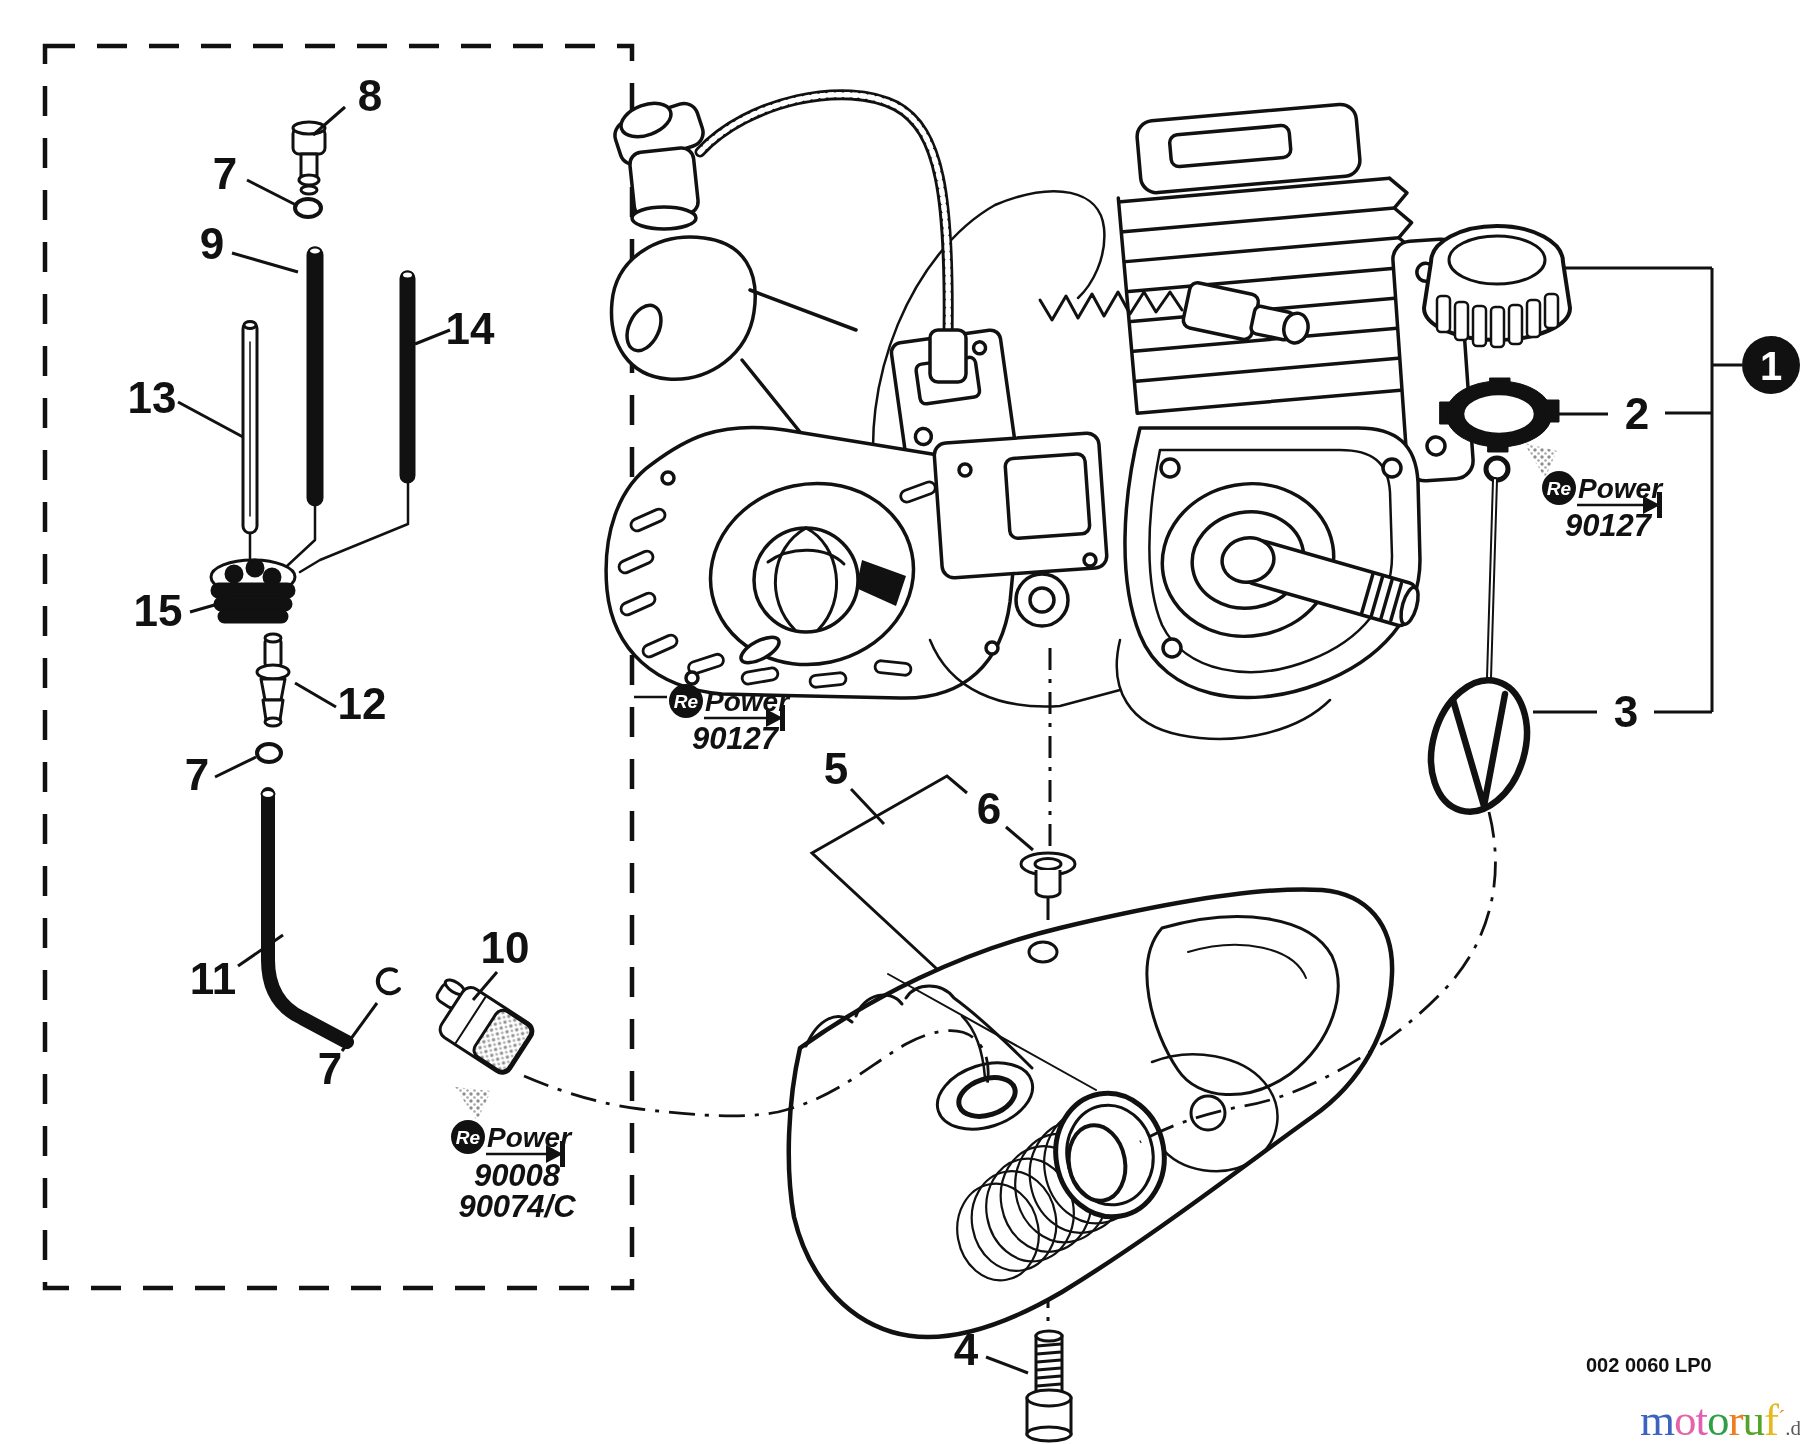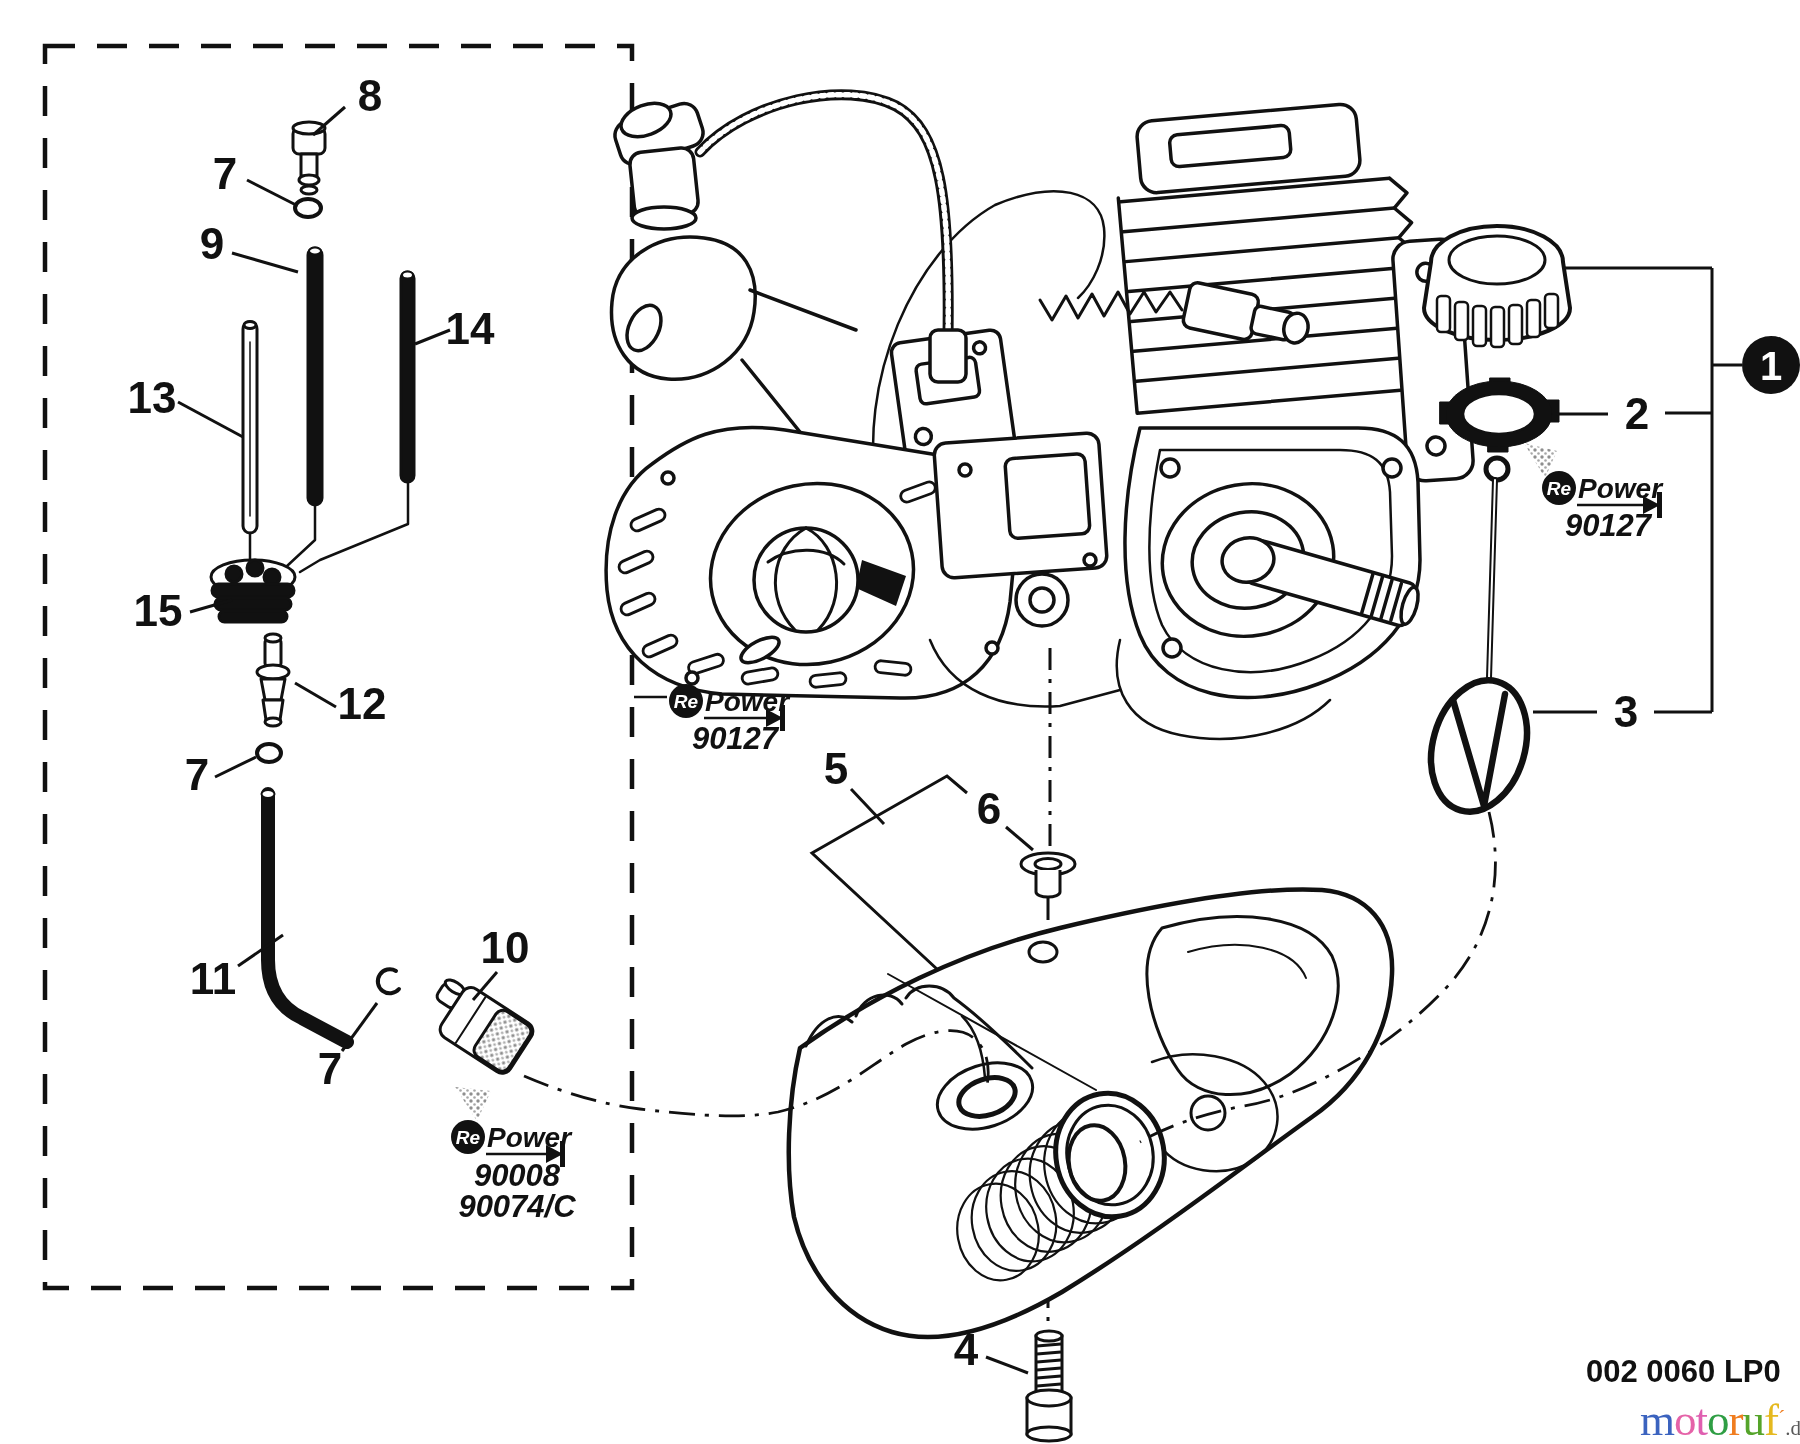--- a/index.html
+++ b/index.html
@@ -9,21 +9,21 @@
   }
   .stage svg{position:absolute;left:0;top:0;}
   svg text{user-select:none;}
   .callout{font-family:"Liberation Sans",sans-serif;font-weight:bold;font-size:44px;fill:#111;}
   .callout-inv{font-family:"Liberation Sans",sans-serif;font-weight:bold;font-size:40px;fill:#fff;}
   .rp-re{font-family:"Liberation Sans",sans-serif;font-weight:bold;font-style:italic;font-size:19px;fill:#fff;}
   .rp-power{font-family:"Liberation Sans",sans-serif;font-weight:bold;font-style:italic;font-size:28px;fill:#111;}
   .rp-num{font-family:"Liberation Sans",sans-serif;font-weight:bold;font-style:italic;font-size:31px;fill:#111;}
   .footer-code{
     position:absolute;left:1586px;top:1354px;width:180px;
-    font-weight:bold;font-size:31px;color:#111;letter-spacing:0px;white-space:nowrap;
+    font-weight:bold;font-size:20px;color:#111;letter-spacing:0px;white-space:nowrap;
   }
   .watermark{
     position:absolute;left:1640px;top:1394px;white-space:nowrap;
     font-family:"Liberation Serif",serif;font-size:45px;letter-spacing:-1px;
   }
   .watermark .tld{font-size:21px;color:#5a5a5a;letter-spacing:0;}
   .watermark .accent{font-size:22px;vertical-align:10px;letter-spacing:0;}
 </style>
 </head>
 <body>

